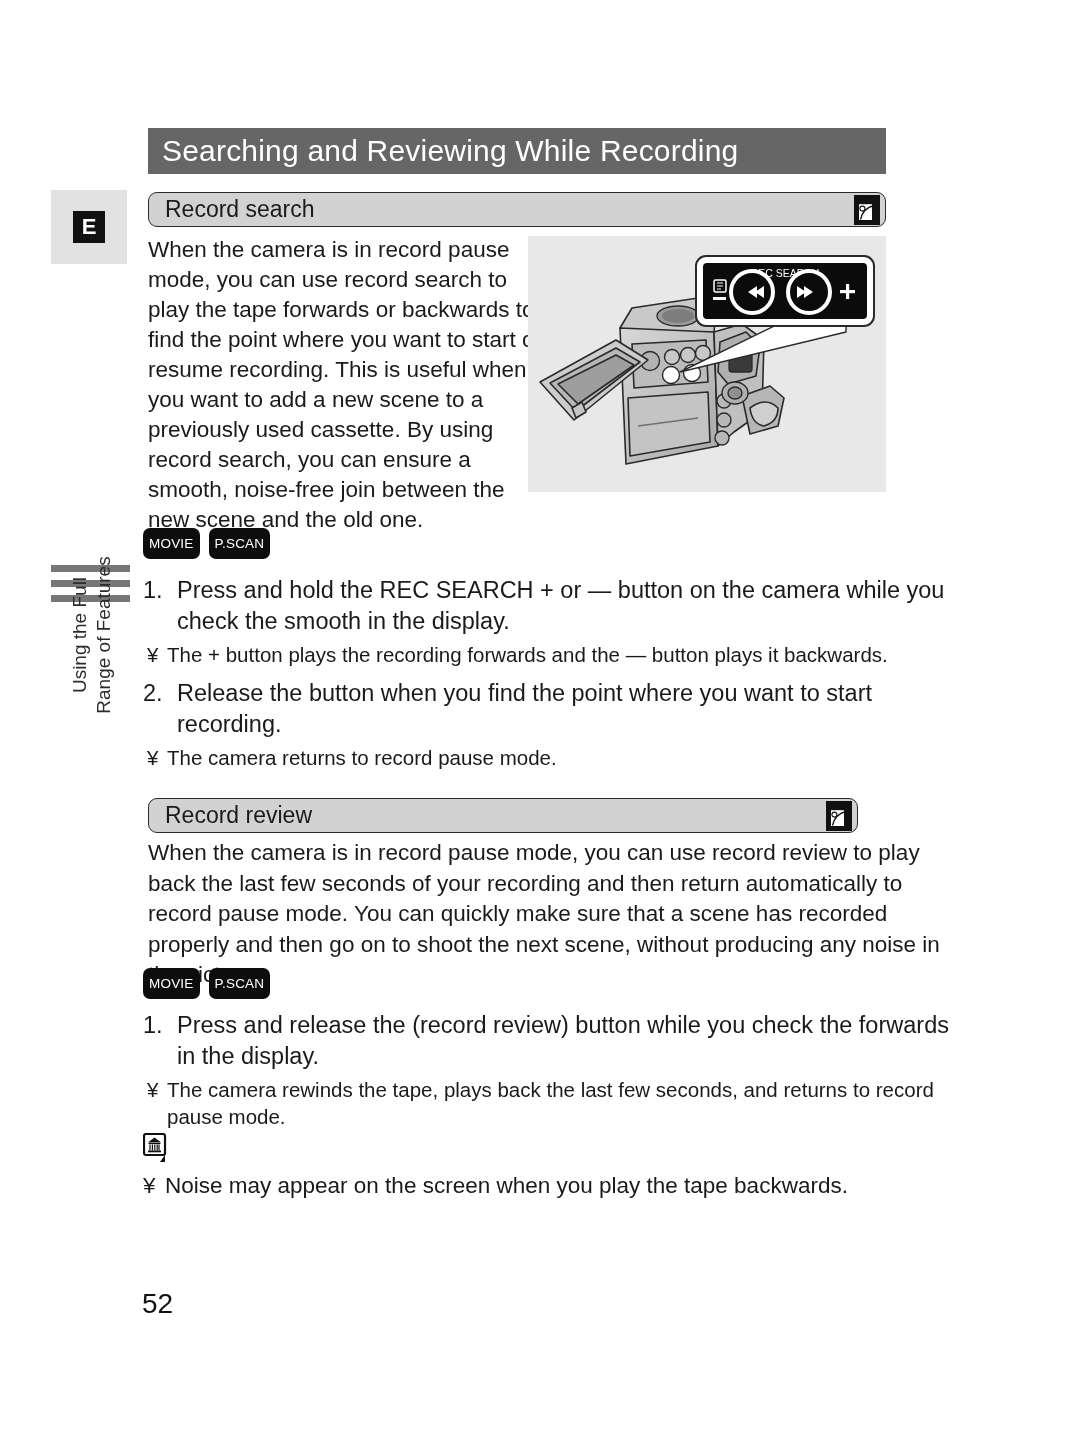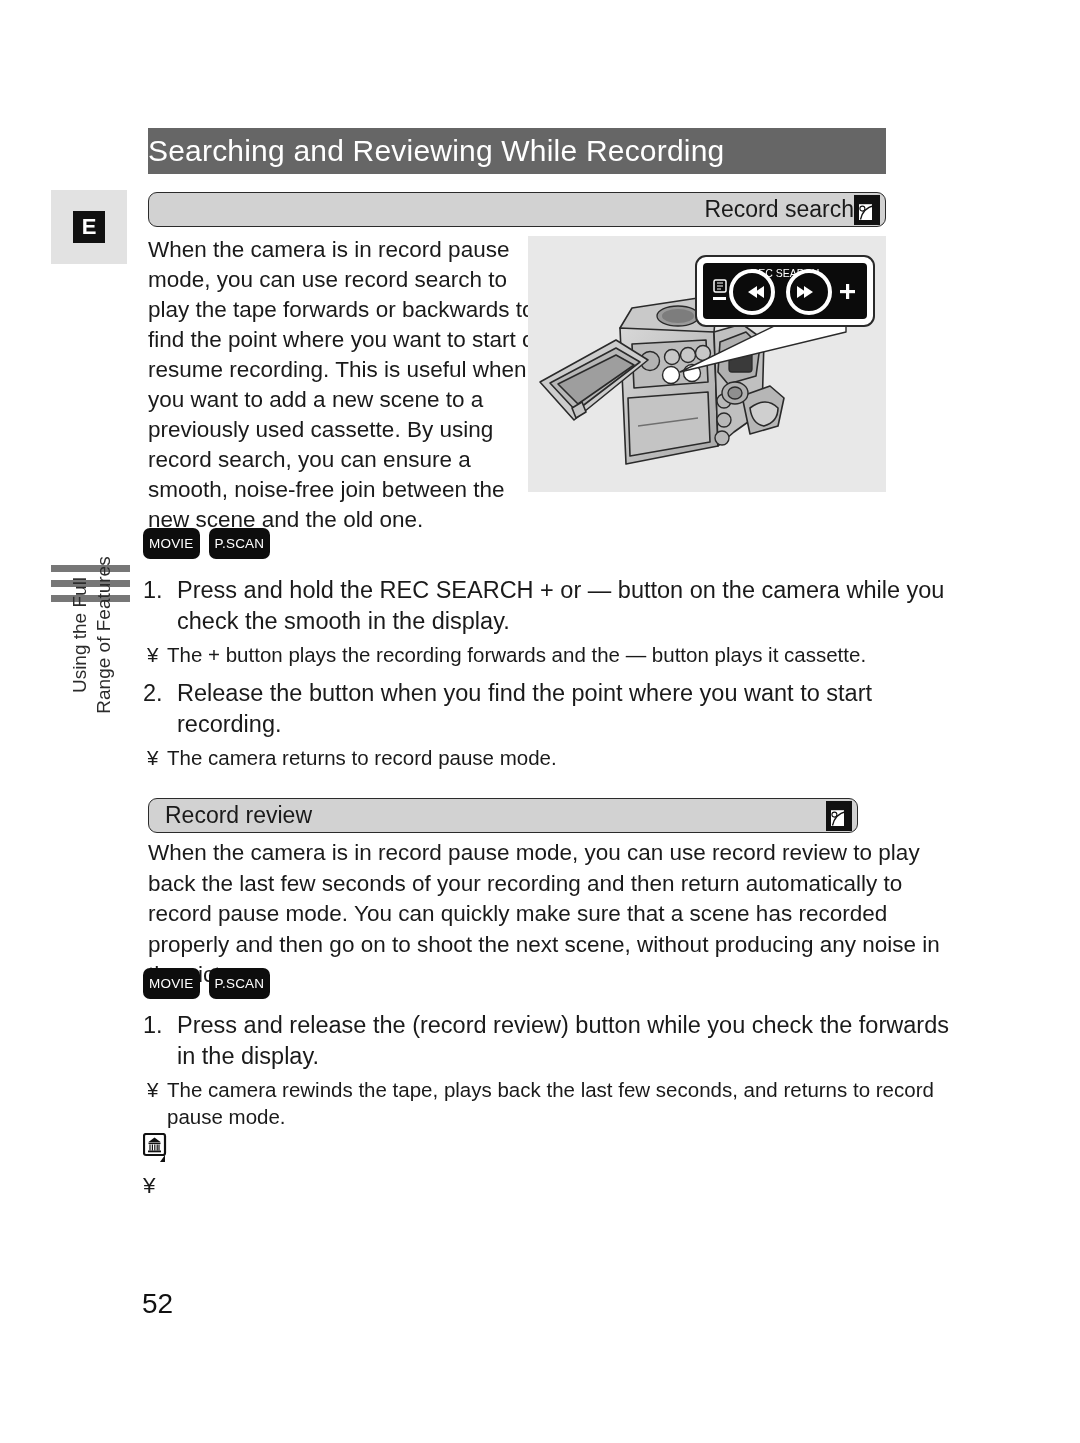--- a/index.html
+++ b/index.html
@@ -24,20 +24,21 @@
     width: 738px;
     height: 46px;
     background: #666666;
     display: flex;
     align-items: center;
   }
   #header-title {
     color: #ffffff;
     font-size: 30px;
     letter-spacing: 0.2px;
+    padding-left: 14px;
     white-space: nowrap;
   }
 
   
   #lang-tab {
     position: absolute;
     left: 51px;
     top: 190px;
     width: 76px;
     height: 74px;
@@ -76,21 +77,21 @@
     padding-left: 16px;
     white-space: nowrap;
   }
   .tape-icon {
     width: 26px;
     height: 30px;
     margin-right: 5px;
     flex: 0 0 auto;
   }
 
-  #section-record-search { left: 148px; top: 192px; width: 738px; justify-content: flex-end; }
+  #section-record-search { left: 148px; top: 192px; width: 738px; }
   #section-record-review { left: 148px; top: 798px; width: 710px; }
 
   
   .body-text {
     position: absolute;
     font-size: 22.5px;
     line-height: 30px;
   }
 
   #intro-text {
@@ -350,21 +351,21 @@
   <span>Range of Features</span>
 </div>
 
 <div class="steps" id="steps-1">
   <div class="step">
     <span class="step-num">1.</span>
     <span class="step-body">Press and hold the REC SEARCH + or — button on the camera while you check the smooth in the display.</span>
   </div>
   <div class="sub-note">
     <span class="bullet">¥</span>
-    <span class="sub-body">The + button plays the recording forwards and the — button plays it cassette.</span>
+    <span class="sub-body">The + button plays the recording forwards and the — button plays it backwards.</span>
   </div>
   <div class="step-gap"></div>
   <div class="step">
     <span class="step-num">2.</span>
     <span class="step-body">Release the button when you find the point where you want to start recording.</span>
   </div>
   <div class="sub-note">
     <span class="bullet">¥</span>
     <span class="sub-body">The camera returns to record pause mode.</span>
   </div>
@@ -408,16 +409,17 @@
       <rect x="1" y="1" width="21" height="21" rx="2" fill="#fff" stroke="#111" stroke-width="2.2"></rect>
       <path d="M5.5 9 L11.5 4.5 L17.5 9 Z" fill="#111"></path>
       <rect x="5.5" y="9.5" width="12" height="1.6" fill="#111"></rect>
       <path d="M7 11.5 v6 M9.4 11.5 v6 M11.8 11.5 v6 M14.2 11.5 v6 M16 11.5 v6" stroke="#111" stroke-width="1.2"></path>
       <rect x="5" y="17.5" width="13" height="1.8" fill="#111"></rect>
       <path d="M22 22 L22 29 L17 29 Z" fill="#111"></path>
     </svg>
   </span>
   <div id="note-line">
     <span class="bullet">¥</span>
+    <span>Noise may appear on the screen when you play the tape backwards.</span>
   </div>
 </div>
 
 <div id="page-number">52</div>
 
 </body></html>

